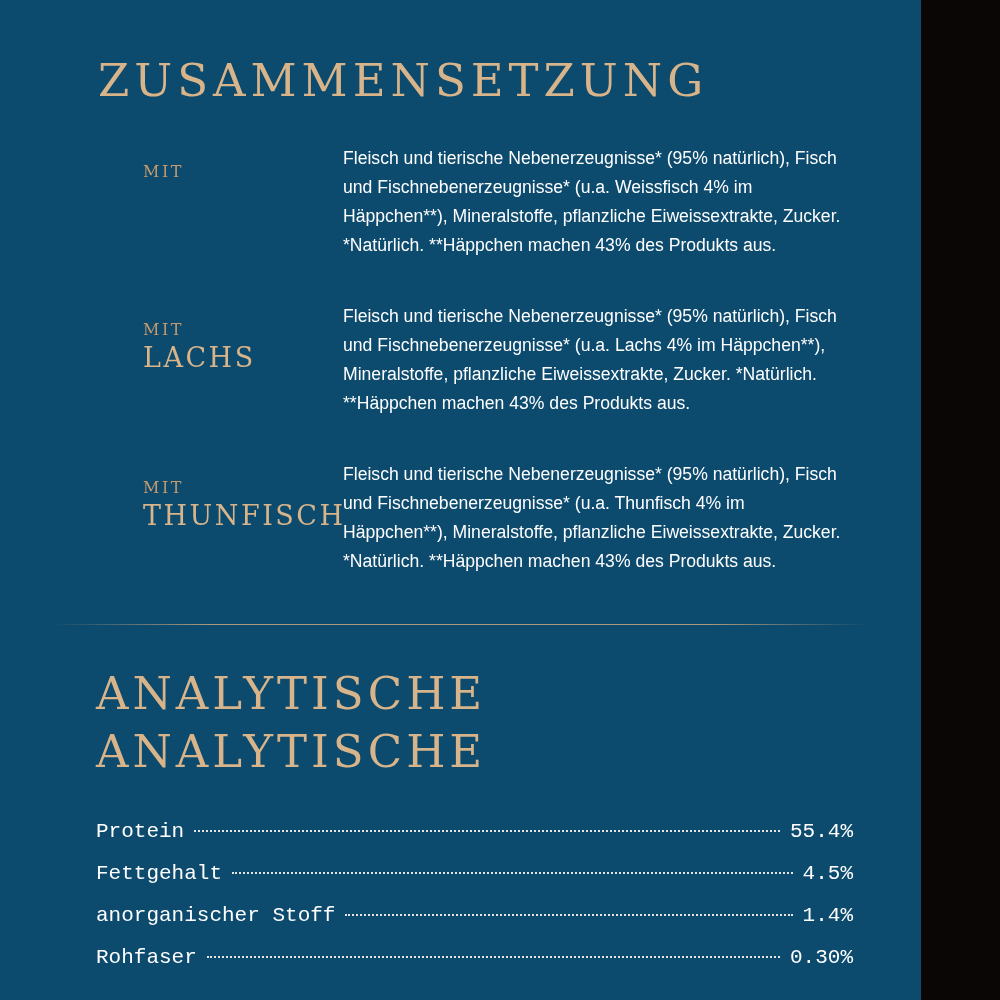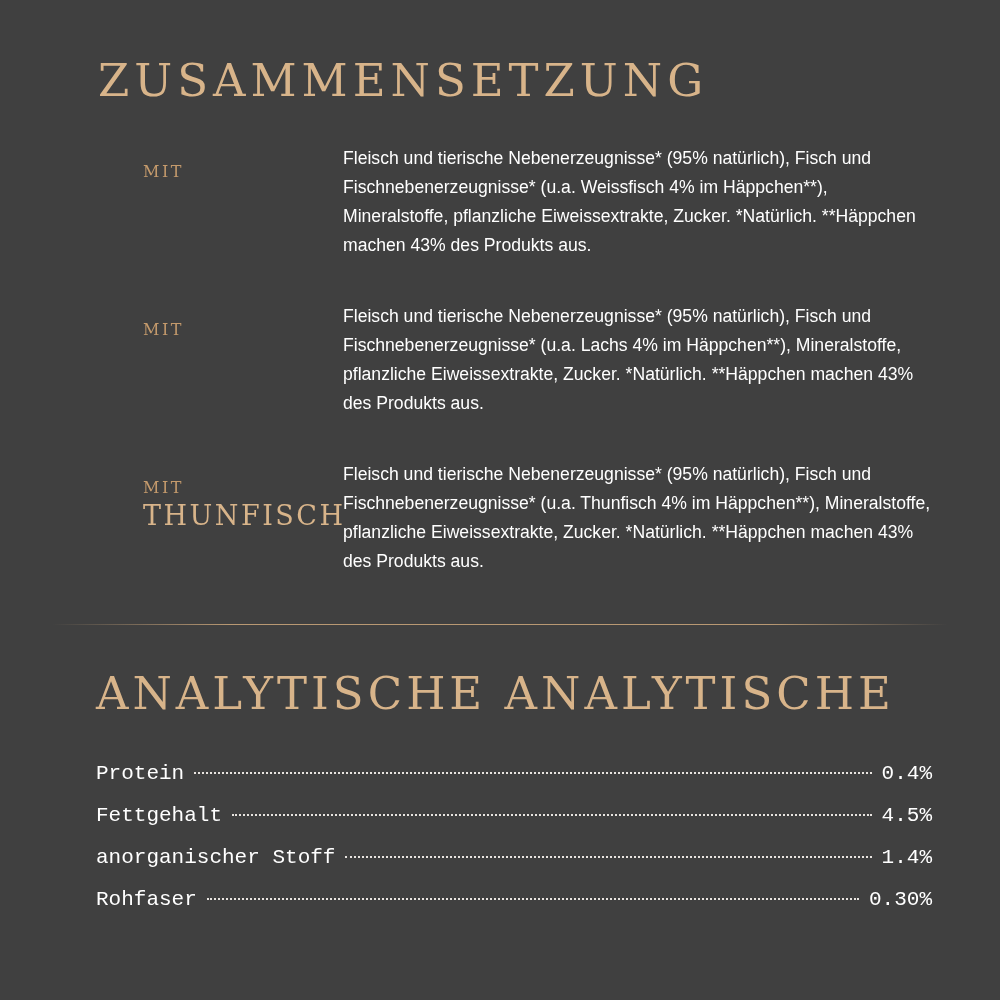--- a/index.html
+++ b/index.html
@@ -8,23 +8,23 @@
   }
   body {
     width: 1000px;
     height: 1000px;
     background: #0a0606;
     font-family: "Liberation Sans", sans-serif;
     overflow: hidden;
   }
   .page {
     position: relative;
-    width: 1000px;
+    width: 921px;
     height: 1000px;
-    background: #404040;
+    background: #0c4a6e;
     box-sizing: border-box;
   }
 
   
   .section-composition {
     padding: 52px 68px 0 96px;
   }
   .title-gold {
     font-family: "DejaVu Serif", serif;
     color: #d8b48a;
@@ -142,20 +142,21 @@
           <span class="variant-prefix">MIT</span>
         </div>
         <div class="variant-text">
           <p>Fleisch und tierische Nebenerzeugnisse* (95% natürlich), Fisch und Fischnebenerzeugnisse* (u.a. Weissfisch 4% im Häppchen**), Mineralstoffe, pflanzliche Eiweissextrakte, Zucker. *Natürlich. **Häppchen machen 43% des Produkts aus.</p>
         </div>
       </div>
 
       <div class="variant-row">
         <div class="variant-label">
           <span class="variant-prefix">MIT</span>
+          <span class="variant-name">LACHS</span>
         </div>
         <div class="variant-text">
           <p>Fleisch und tierische Nebenerzeugnisse* (95% natürlich), Fisch und Fischnebenerzeugnisse* (u.a. Lachs 4% im Häppchen**), Mineralstoffe, pflanzliche Eiweissextrakte, Zucker. *Natürlich. **Häppchen machen 43% des Produkts aus.</p>
         </div>
       </div>
 
       <div class="variant-row">
         <div class="variant-label">
           <span class="variant-prefix">MIT</span>
           <span class="variant-name">THUNFISCH</span>
@@ -171,21 +172,21 @@
   <div class="divider"></div>
 
   <section class="section-analysis">
     <h1 class="title-gold title-analysis">ANALYTISCHE ANALYTISCHE</h1>
 
     <div class="analysis-list">
 
       <div class="analysis-row">
         <span class="analysis-name">Protein</span>
         <span class="dots"></span>
-        <span class="analysis-value">0.4%</span>
+        <span class="analysis-value">55.4%</span>
       </div>
 
       <div class="analysis-row">
         <span class="analysis-name">Fettgehalt</span>
         <span class="dots"></span>
         <span class="analysis-value">4.5%</span>
       </div>
 
       <div class="analysis-row">
         <span class="analysis-name">anorganischer Stoff</span>

